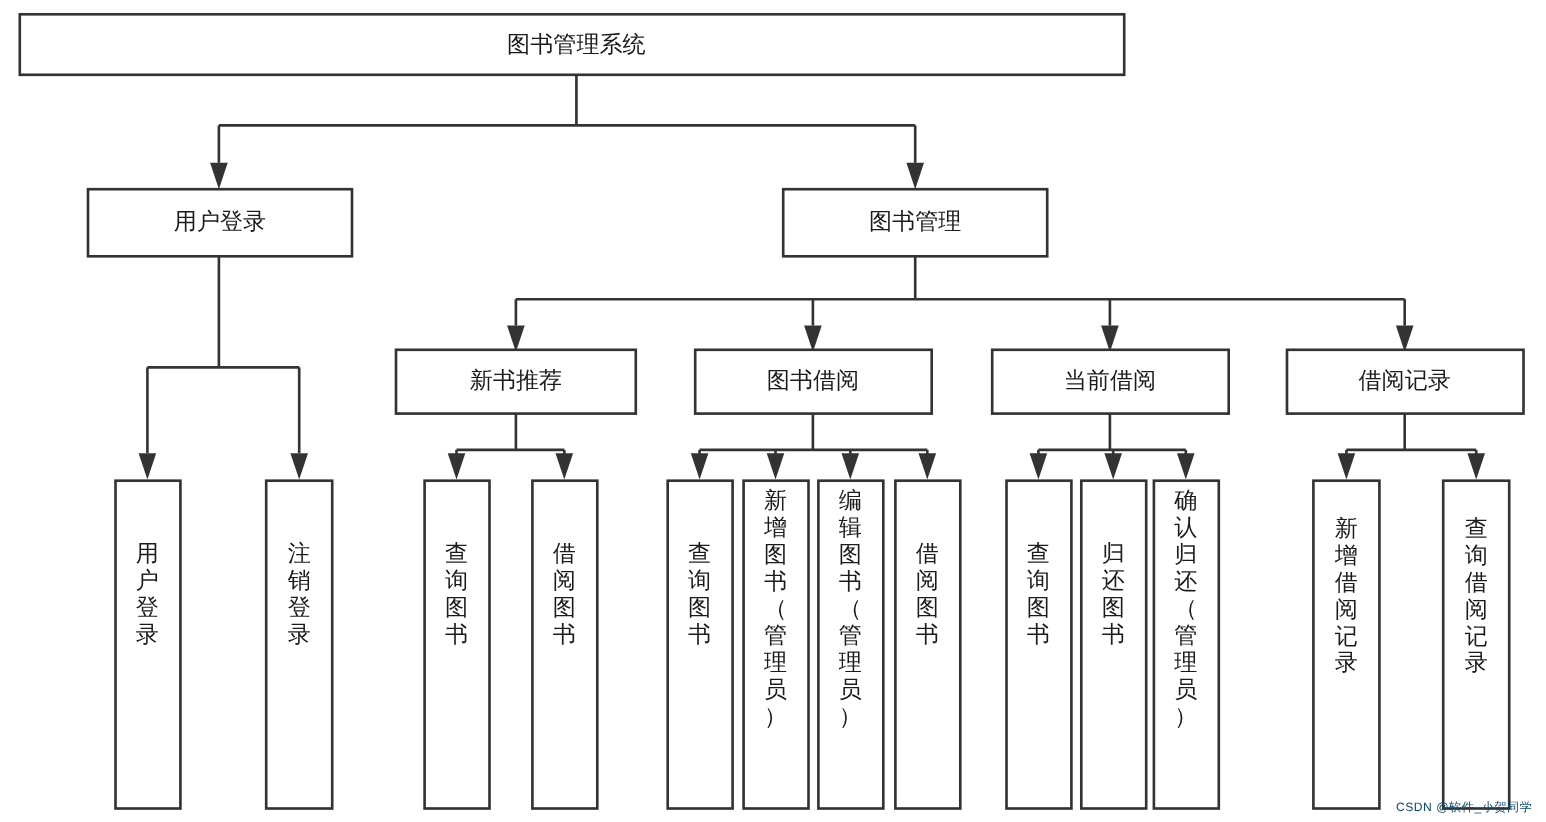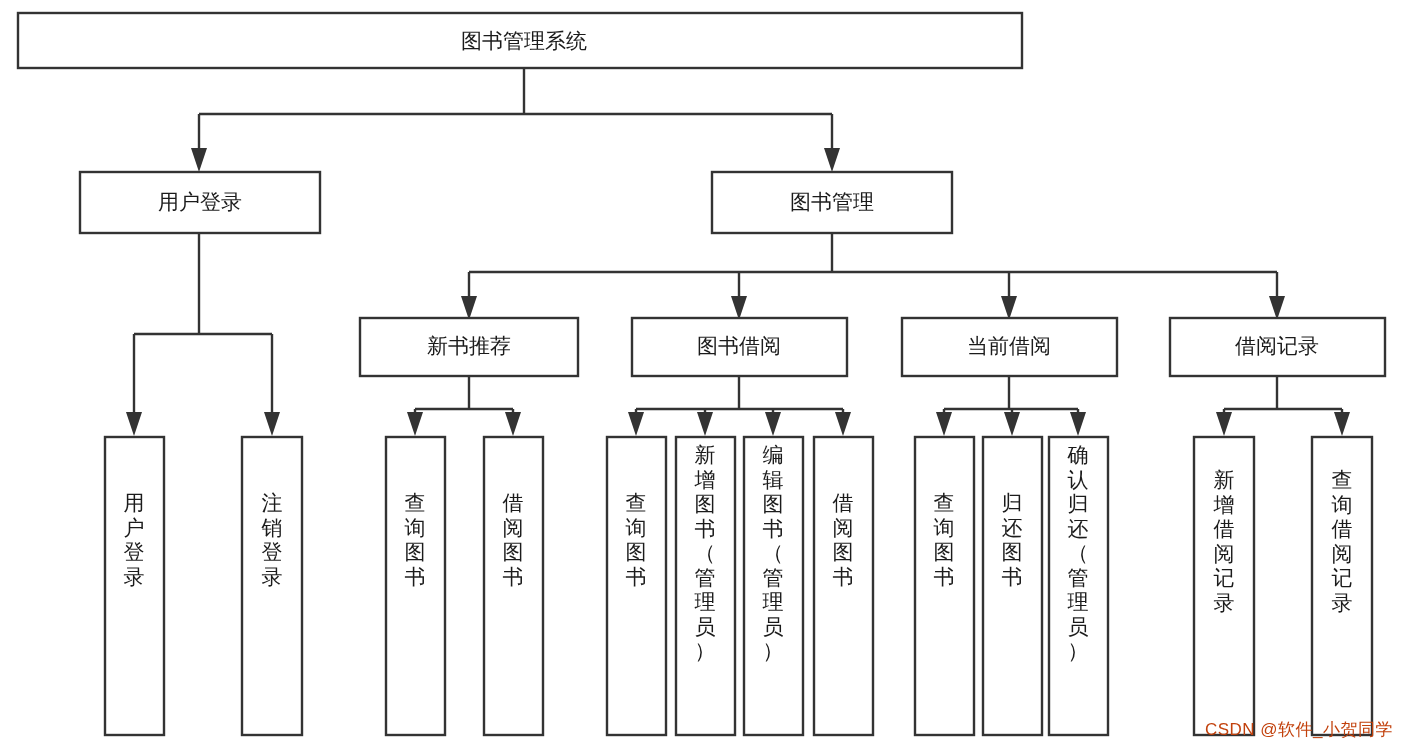--- a/index.html
+++ b/index.html
@@ -45,22 +45,22 @@
     font-family: "Liberation Sans", "DejaVu Sans", sans-serif;
     font-size: 21px;
     fill: #1b1b1b;
     text-anchor: middle;
   }
   .watermark {
     position: absolute;
     right: 12px;
     bottom: 6px;
     font-family: "Liberation Sans", "DejaVu Sans", sans-serif;
-    font-size: 17px;
-    color: #c2410c;
+    font-size: 11px;
+    color: #0c4a6e;
     letter-spacing: 0.5px;
     white-space: nowrap;
     pointer-events: none;
   }
 </style>
 </head>
 <body>
 
 <svg id="diagram" viewBox="0 0 1405 747" xmlns="http://www.w3.org/2000/svg">
 

